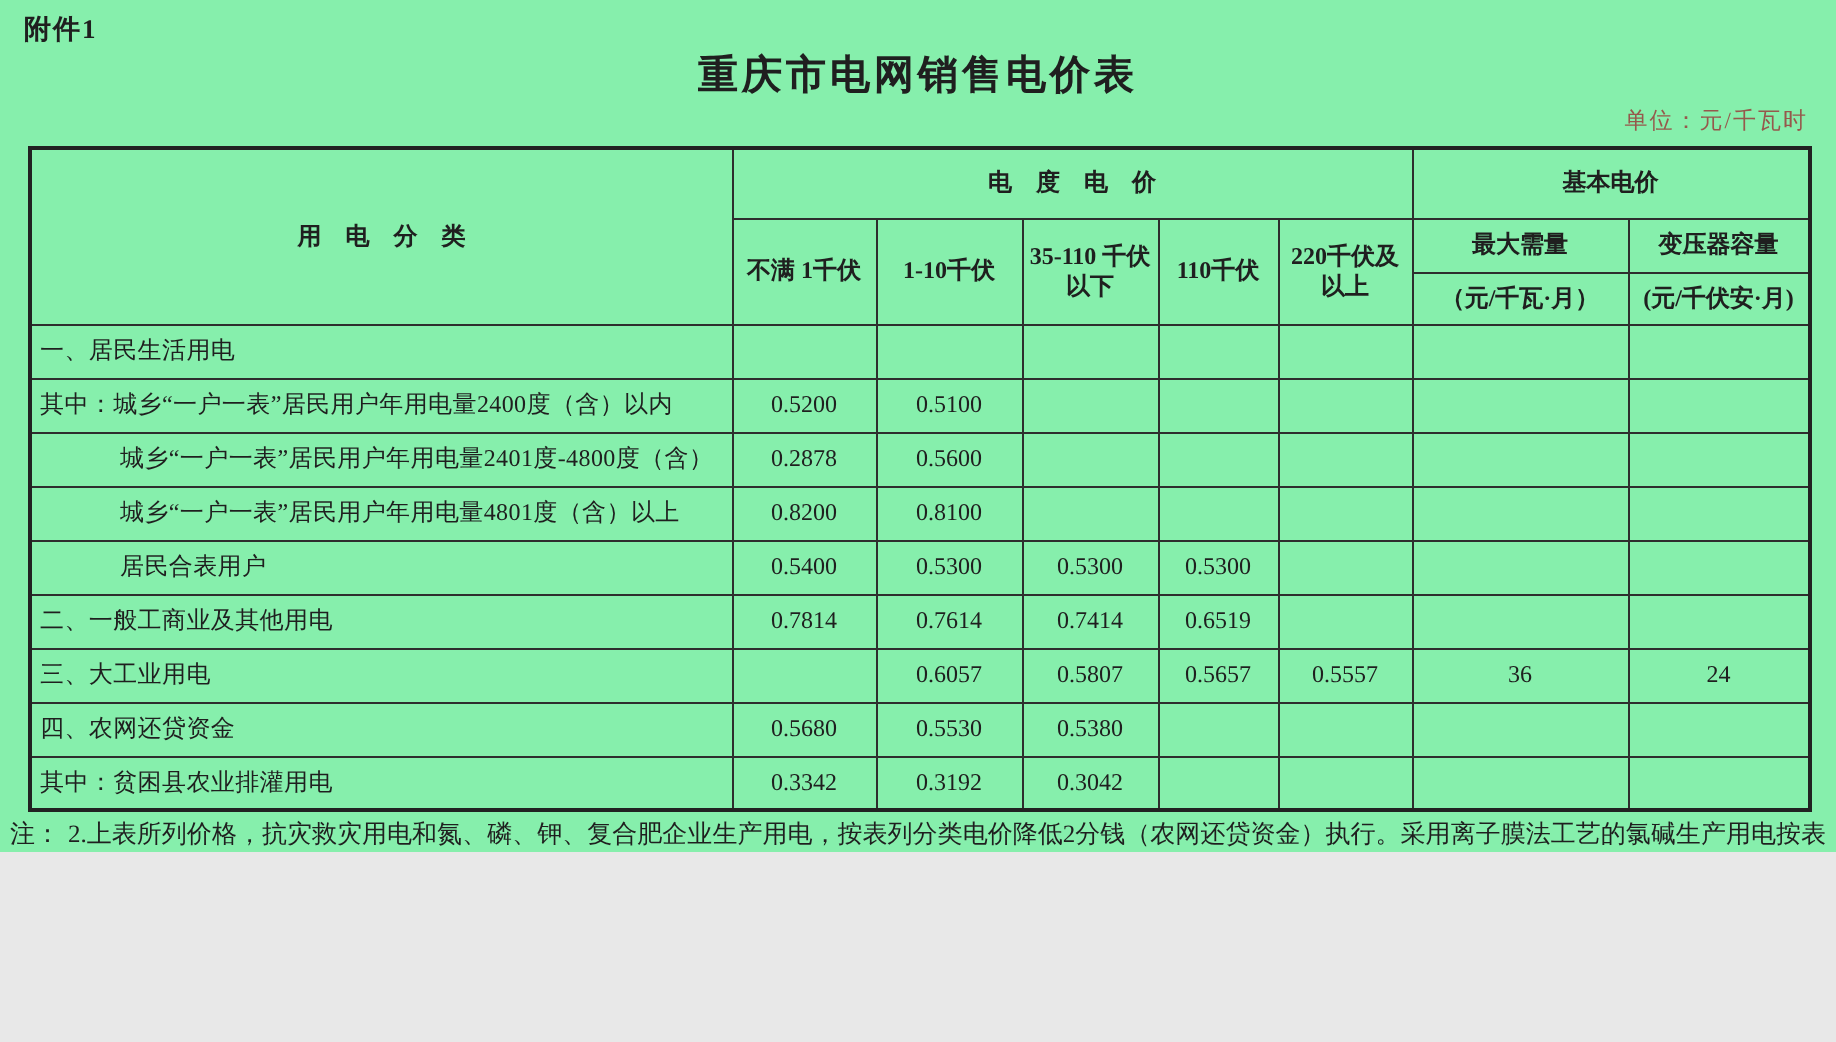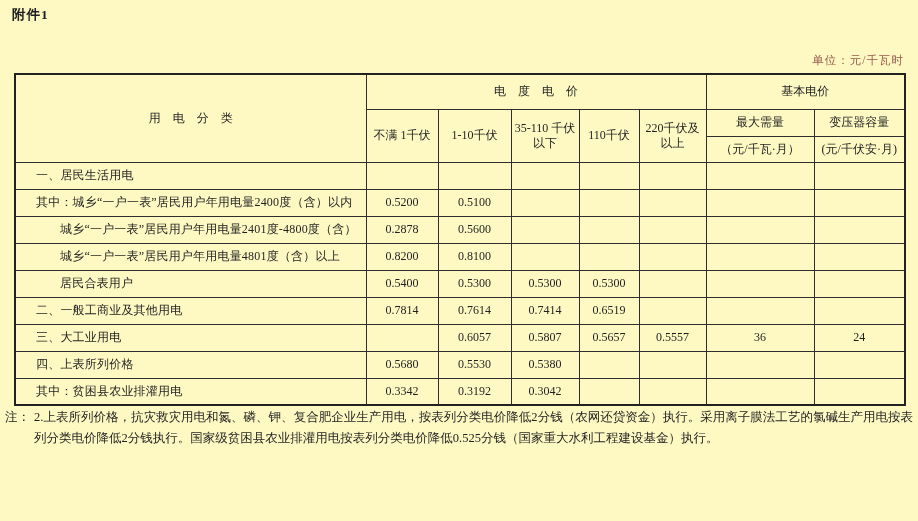--- a/index.html
+++ b/index.html
@@ -1,56 +1,57 @@
 <!DOCTYPE html>
 <html lang="zh"><head>
 <meta charset="utf-8">
 <style>
   * { margin:0; padding:0; box-sizing:border-box; }
   body { background:#e8e8e8; font-family:"Liberation Serif","DejaVu Serif",serif; }
   .page {
-    position:relative; width:918px; height:521px;
-    background:#fef9c3; color:#1f1f1f; overflow:hidden;
+    position:relative; width:918px; height:426px;
+    background:#86efac; color:#1f1f1f; overflow:hidden;
     margin:0 auto;
   }
   .attachment { position:absolute; left:12px; top:6px; font-size:13.5px; font-weight:bold; letter-spacing:1px; }
   .title { position:absolute; left:0; top:24px; width:100%; text-align:center; font-size:20px; font-weight:bold; letter-spacing:2px; }
   .unit-note { position:absolute; right:14px; top:53px; font-size:11.5px; color:#96584c; letter-spacing:1px;text-align:center; }
 
   table.price-table {
     position:absolute; left:14px; top:73px;
     width:890px; border-collapse:collapse; table-layout:fixed;
     font-size:12px;
   }
   .price-table th, .price-table td {
     border:1px solid #2e2e2e; padding:1px 2px;
     text-align:center; vertical-align:middle;
     overflow:hidden;
   }
   .price-table { border:2px solid #222; }
-  .price-table thead th { font-weight:normal; line-height:1.25; }
+  .price-table thead th { font-weight:bold; line-height:1.25; }
   .h1 th { height:35px; }
   .h2 th { height:27px; }
   .h3 th { height:26px; font-weight:bold; }
   .price-table tbody td { height:27px; }
-  td.lbl { text-align:left; padding-left:20px; letter-spacing:0.2px; }
+  td.lbl { text-align:left; padding-left:4px; letter-spacing:0.2px; }
   td.lbl.ind1 { padding-left:44px; }
   td.num { font-family:"Liberation Serif","DejaVu Serif",serif; }
 
   .notes { position:absolute; left:5px; top:407px; width:908px; font-size:12.5px; line-height:1.67; text-align:justify; }
   .note-prefix { position:absolute; left:0; top:0; }
   .note-item { margin-left:29px; }
   .note-item + .note-item { margin-top:12px; }
 </style>
 </head>
 <body>
 
 <div class="page">
 
   <div class="attachment">附件1</div>
+  <div class="title">重庆市电网销售电价表</div>
   <div class="unit-note">单位：元/千瓦时</div>
 
   <table class="price-table">
     <colgroup>
       <col style="width:351px">
         <col style="width:72px">
         <col style="width:73px">
         <col style="width:68px">
       <col style="width:60px">
         <col style="width:67px">
@@ -142,21 +143,21 @@
         <td class="lbl">三、大工业用电</td>
         <td class="num"></td>
         <td class="num">0.6057</td>
         <td class="num">0.5807</td>
         <td class="num">0.5657</td>
         <td class="num">0.5557</td>
         <td class="num">36</td>
         <td class="num">24</td>
       </tr>
       <tr>
-        <td class="lbl">四、上表所列价格</td>
+        <td class="lbl">四、农网还贷资金</td>
         <td class="num">0.5680</td>
         <td class="num">0.5530</td>
         <td class="num">0.5380</td>
         <td class="num"></td>
         <td class="num"></td>
         <td class="num"></td>
         <td class="num"></td>
       </tr>
       <tr>
         <td class="lbl">其中：贫困县农业排灌用电</td>

